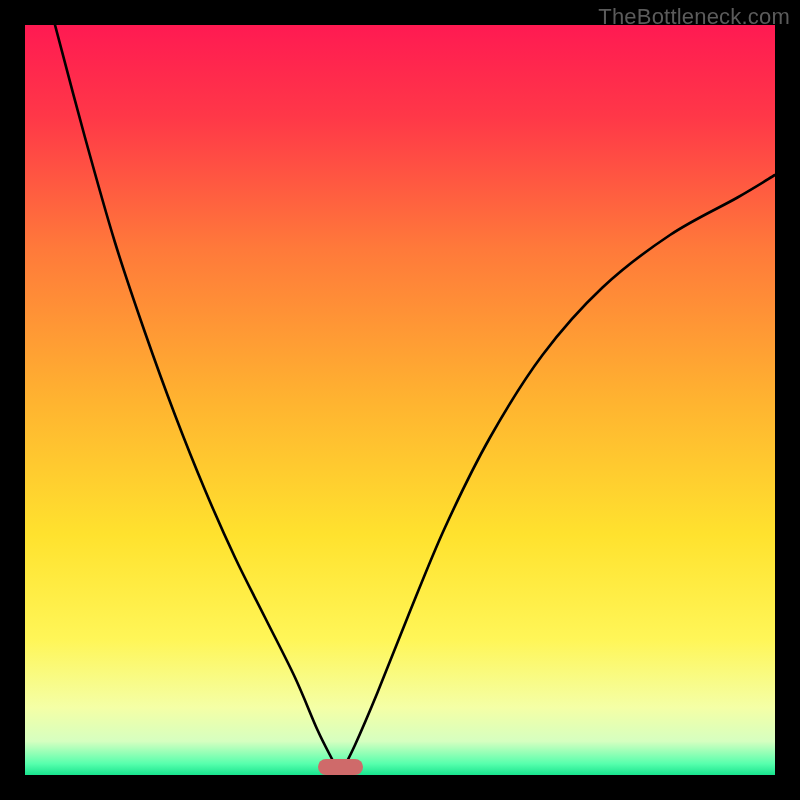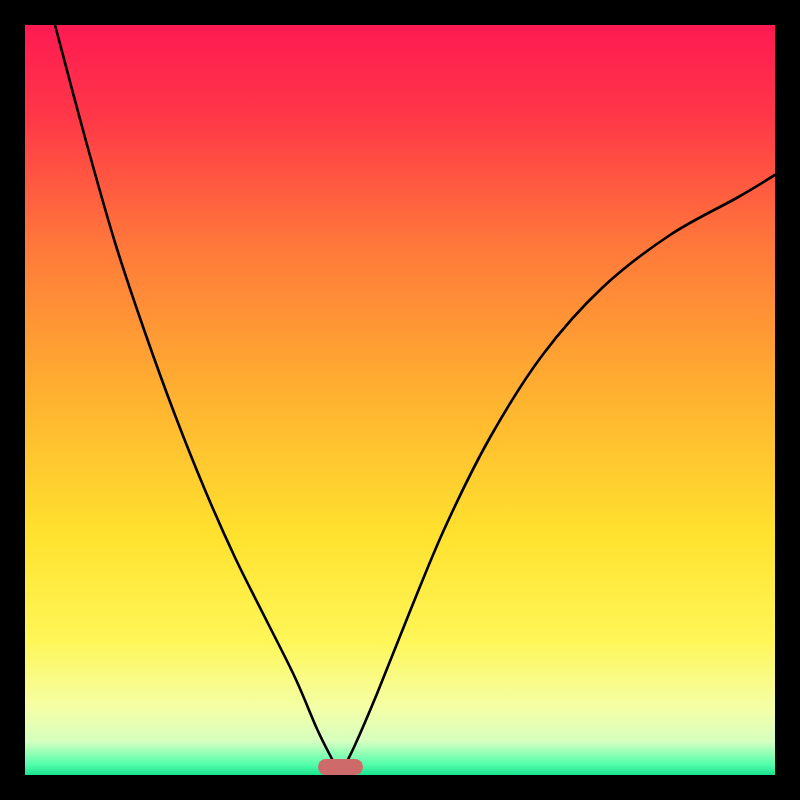--- a/index.html
+++ b/index.html
@@ -74,13 +74,14 @@
     </svg>
 
     <svg class="curves" viewBox="0 0 100 100" preserveAspectRatio="none">
       <path id="left-path" fill="none" stroke-width="0.35" stroke-linecap="round" stroke="#000000" d="M 4 0 C 4.666666666666667 2.5, 6.666666666666667 10.166666666666668, 8 15 C 9.333333333333334 19.833333333333332, 10.666666666666666 24.666666666666668, 12 29 C 13.333333333333334 33.333333333333336, 14.666666666666666 37.166666666666664, 16 41 C 17.333333333333332 44.833333333333336, 18.666666666666668 48.5, 20 52 C 21.333333333333332 55.5, 22.666666666666668 58.833333333333336, 24 62 C 25.333333333333332 65.16666666666667, 26.666666666666668 68.16666666666667, 28 71 C 29.333333333333332 73.83333333333333, 30.666666666666668 76.33333333333333, 32 79 C 33.333333333333336 81.66666666666667, 34.833333333333336 84.5, 36 87 C 37.166666666666664 89.5, 38.166666666666664 92.16666666666667, 39 94 C 39.833333333333336 95.83333333333333, 40.5 97, 41 98 C 41.5 99, 41.833333333333336 99.66666666666667, 42 100"></path>
       <path id="right-path" fill="none" stroke-width="0.35" stroke-linecap="round" stroke="#000000" d="M 42 100 C 42.333333333333336 99.33333333333333, 43.166666666666664 97.83333333333333, 44 96 C 44.833333333333336 94.16666666666667, 45.833333333333336 91.83333333333333, 47 89 C 48.166666666666664 86.16666666666667, 49.5 82.66666666666667, 51 79 C 52.5 75.33333333333333, 54.166666666666664 71, 56 67 C 57.833333333333336 63, 59.833333333333336 58.833333333333336, 62 55 C 64.16666666666667 51.166666666666664, 66.5 47.333333333333336, 69 44 C 71.5 40.666666666666664, 74.16666666666667 37.666666666666664, 77 35 C 79.83333333333333 32.333333333333336, 83 30, 86 28 C 89 26, 92.66666666666667 24.333333333333332, 95 23 C 97.33333333333333 21.666666666666668, 99.16666666666667 20.5, 100 20"></path>
     </svg>
 
     <div id="marker" class="marker" style="left: 292.5px; width: 45px; height: 16.5px; bottom: 0px; background: rgb(207, 106, 106);"></div>
   </div>
 
+  <div class="watermark">TheBottleneck.com</div>
 </div>
 
 </body></html>

